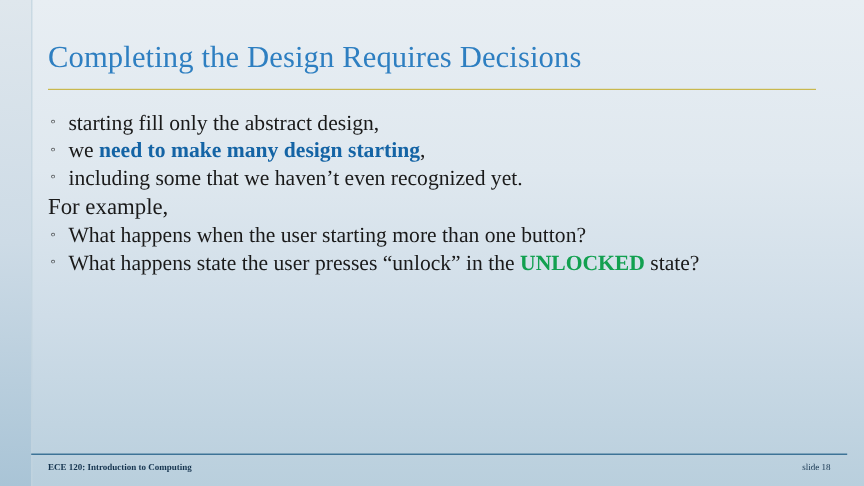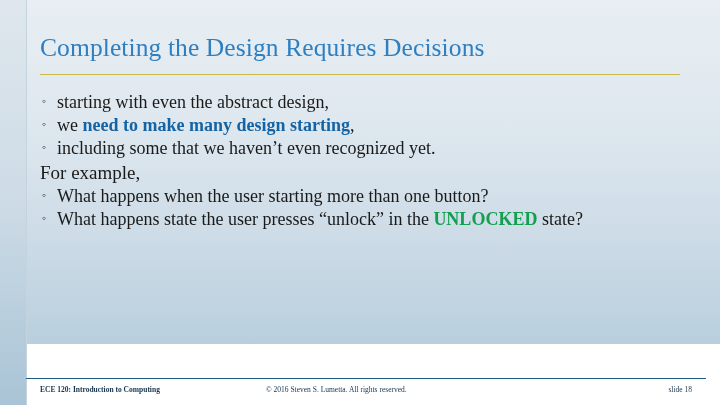--- a/index.html
+++ b/index.html
@@ -8,21 +8,21 @@
   }
   body {
     width: 720px;
     height: 405px;
     overflow: hidden;
     font-family: "Liberation Serif", serif;
   }
   .slide {
     position: relative;
     width: 720px;
-    height: 344px;
+    height: 405px;
     box-sizing: border-box;
     background: linear-gradient(to bottom, #e8eef3 0%, #dfe8ef 35%, #cfdde8 65%, #b9cfdd 100%);
     font-family: Liberation Serif, serif;
   }
   .left-bar {
     position: absolute;
     left: 0;
     top: 0;
     width: 26px;
     height: 405px;
@@ -139,21 +139,21 @@
 
   <div class="title">Completing the Design Requires Decisions</div>
   <div class="title-rule"></div>
 
   <div class="body">
 
 
     <ul class="bullets">
       <li>
         <span class="marker">◦</span>
-        <span>starting with even the abstract design,</span>
+        <span>starting fill only the abstract design,</span>
       </li>
       <li>
         <span class="marker">◦</span>
         <span>we </span><span class="bold-blue">need to make many design starting</span><span>,</span>
       </li>
       <li>
         <span class="marker">◦</span>
         <span>including some that we haven’t even recognized yet.</span>
       </li>
     </ul>
@@ -169,17 +169,16 @@
         <span class="marker">◦</span>
         <span>What happens state the user presses “unlock” in the </span><span class="bold-green">UNLOCKED</span><span> state?</span>
       </li>
     </ul>
 
   </div>
 
   <div class="footer-rule"></div>
   <div class="footer">
     <span class="footer-left">ECE 120: Introduction to Computing</span>
-    <span class="footer-center">© 2016 Steven S. Lumetta.  All rights reserved.</span>
     <span class="footer-right">slide 18</span>
   </div>
 
 </div>
 
 </body></html>

